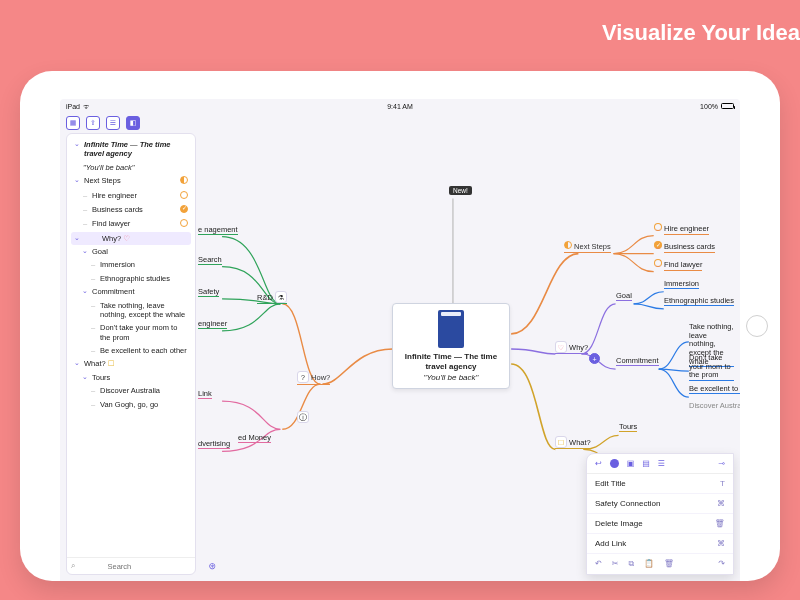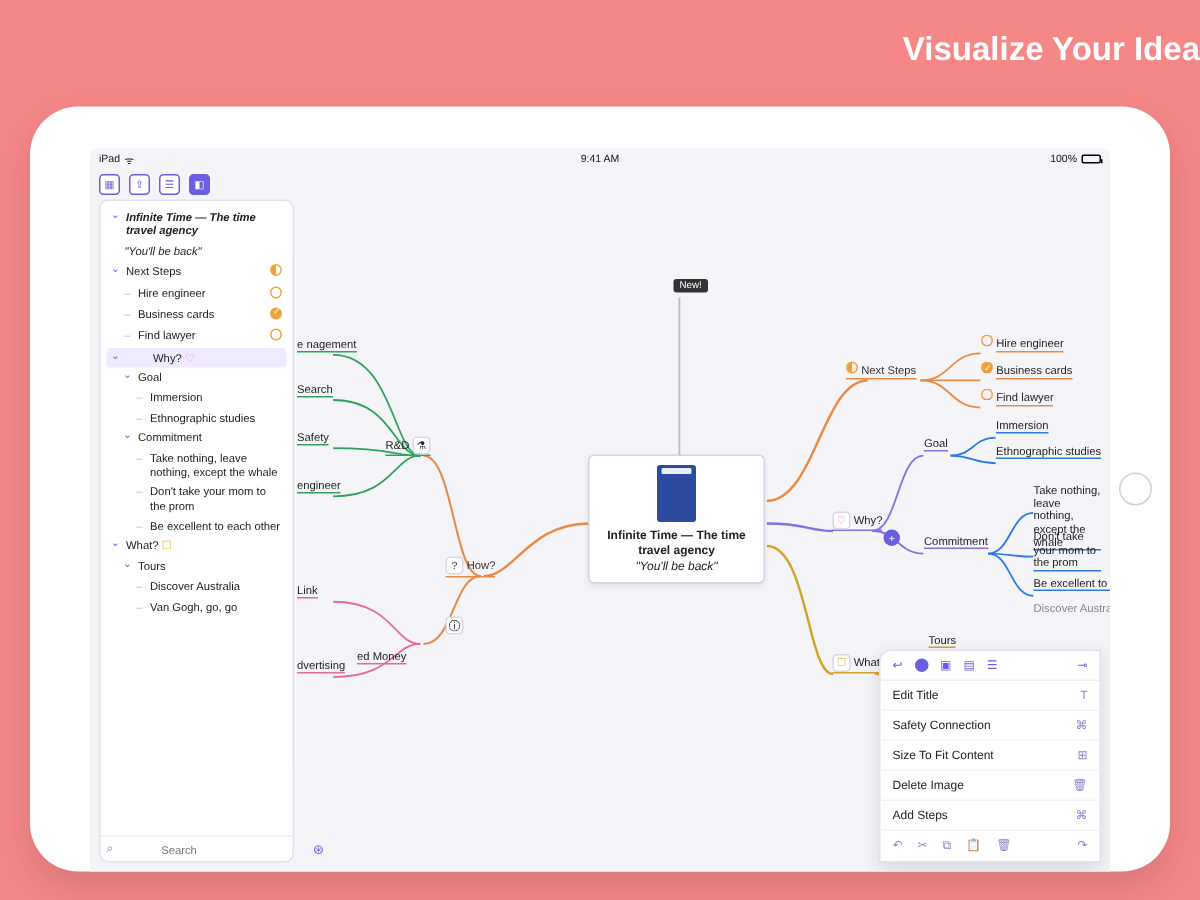--- a/index.html
+++ b/index.html
@@ -292,29 +292,25 @@
         </div>
         <div class="ctx-item">
             <span>Edit Title</span>
             <span class="r">T</span>
           </div>
         <div class="ctx-item">
             <span>Safety Connection</span>
             <span class="r">⌘</span>
           </div>
         <div class="ctx-item">
-            <span>Size To Fit Content</span>
-            <span class="r">⊞</span>
-          </div>
-        <div class="ctx-item">
             <span>Delete Image</span>
             <span class="r">🗑</span>
           </div>
         <div class="ctx-item">
-            <span>Add Steps</span>
+            <span>Add Link</span>
             <span class="r">⌘</span>
           </div>
         <div class="bottom">
           <span>↶</span>
           <span>✂</span>
           <span>⧉</span>
           <span>📋</span>
           <span>🗑</span>
           <span class="sp"></span>
           <span>↷</span>

